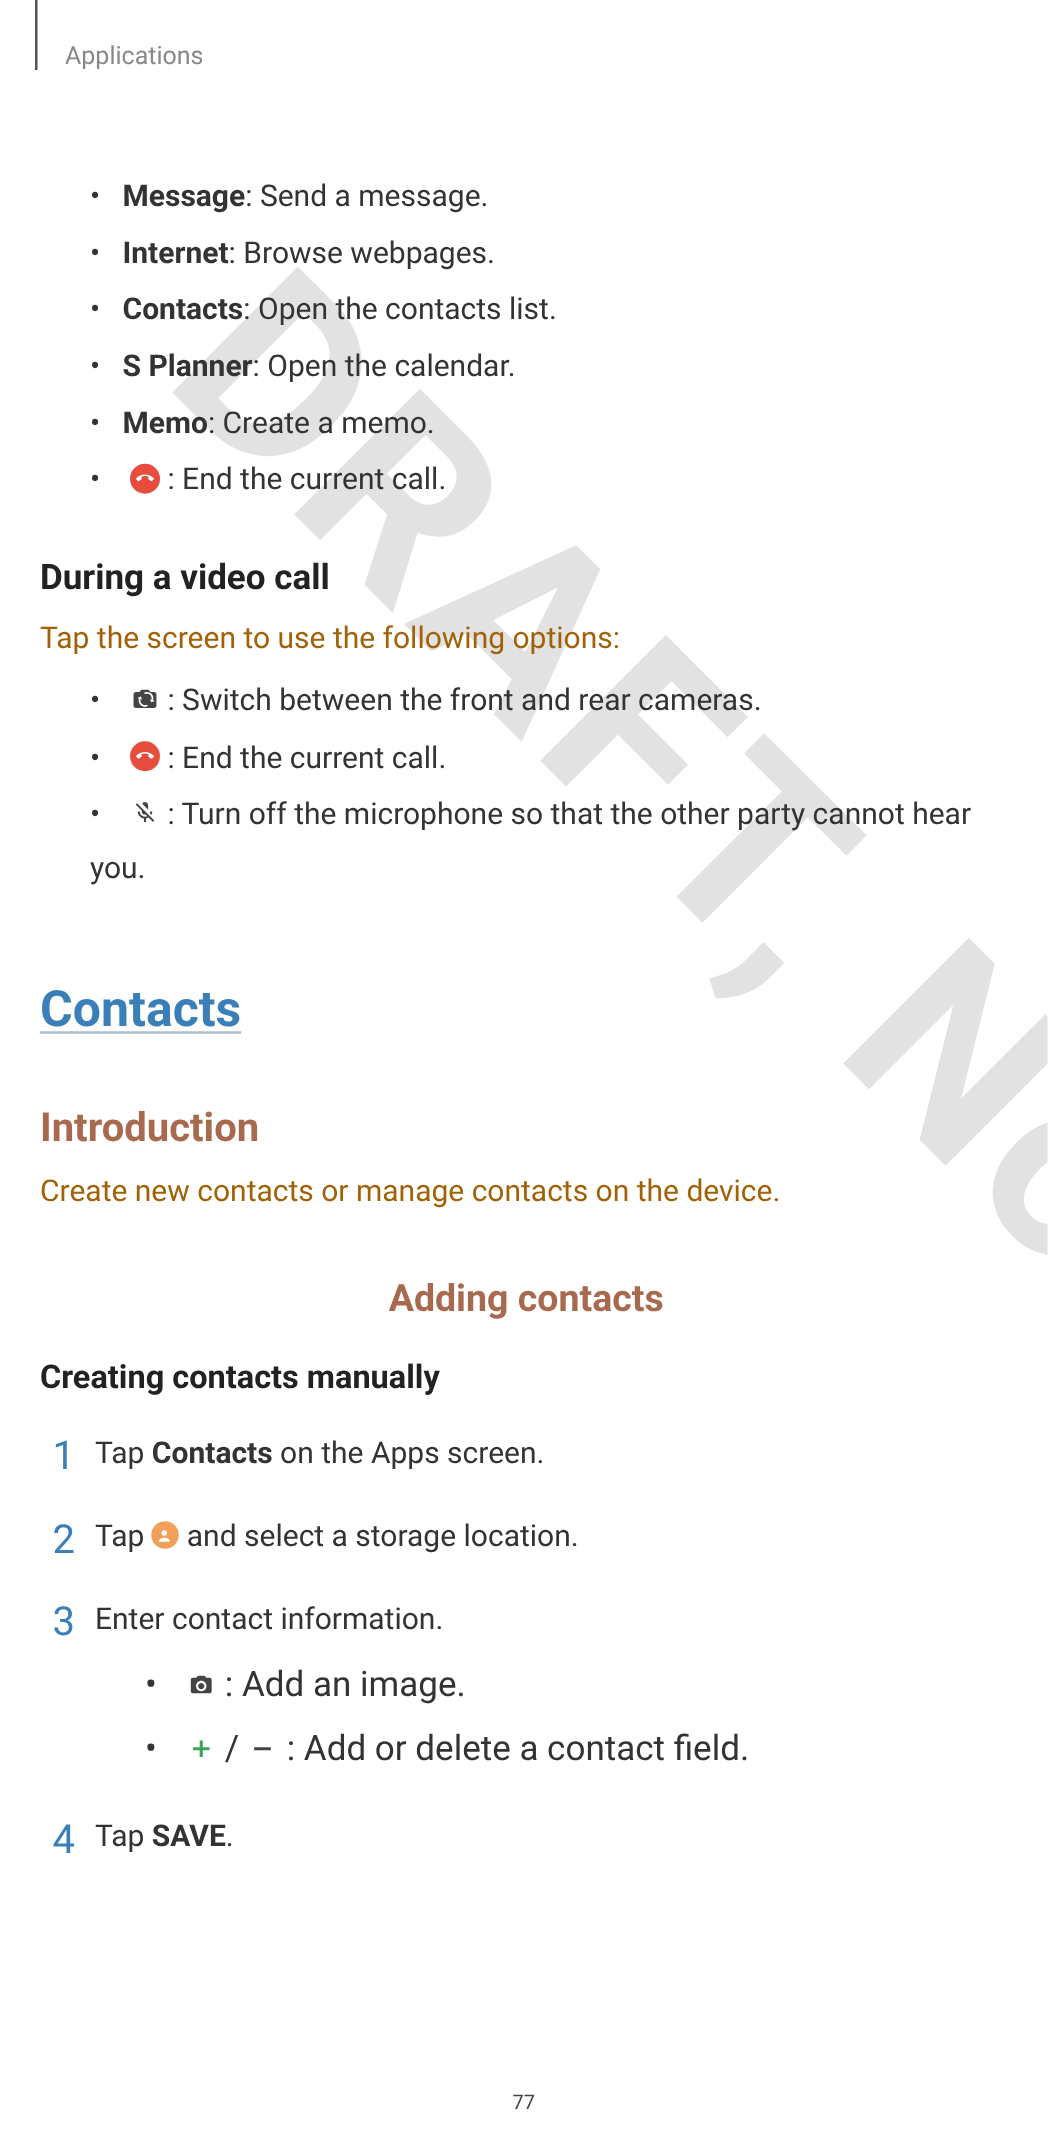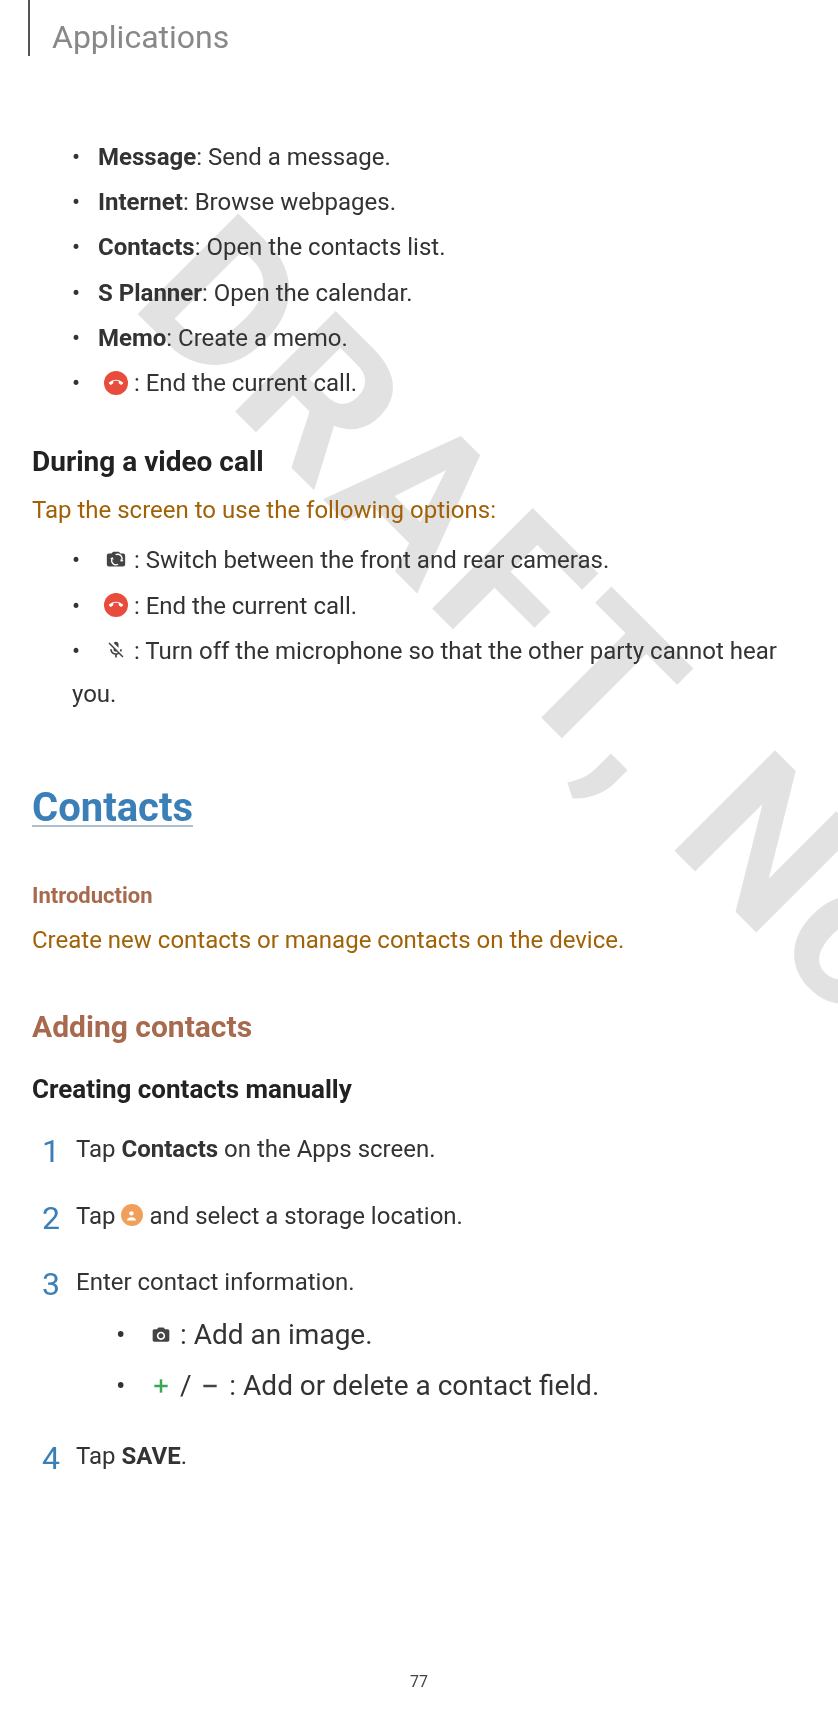--- a/index.html
+++ b/index.html
@@ -27,48 +27,49 @@
     }
     .content { position: relative; z-index: 2; padding: 0 28px; }
     .header-bar {
       border-left: 2px solid #555;
       padding-left: 22px;
       margin-bottom: 80px;
       height: 56px;
       display: flex;
       align-items: flex-end;
     }
-    .header-title { font-size: 32px; color: #888; font-weight: 400; }
+    .header-title { font-size: 20px; color: #888; font-weight: 400; }
     .bullet-list { list-style: none; padding-left: 44px; }
     .bullet-list li { font-size: 24px; color: #333; line-height: 1.8; margin-bottom: 2px; }
     .bullet-list li::before { content: "•"; display: inline-block; width: 26px; color: #333; }
     .bold { font-weight: 700; }
     .section-h3 { font-size: 28px; font-weight: 700; color: #222; margin: 40px 0 14px 4px; }
     .body-p { font-size: 24px; color: #a16207; margin: 0 0 10px 4px; line-height: 1.55; }
     .title-blue {
       font-size: 40px;
       font-weight: 700;
       color: #3a7fb8;
       margin: 68px 0 52px 4px;
       text-decoration: underline;
       text-decoration-color: rgba(120,150,175,0.6);
       text-decoration-thickness: 2px;
       text-underline-offset: 4px;
     }
     .title-brown {
-      font-size: 22px;
+      font-size: 32px;
       font-weight: 700;
       color: #a86a4e;
       margin: 0 0 14px 4px;
     }
     .title-brown2 {
       font-size: 30px;
       font-weight: 700;
       color: #a86a4e;
       margin: 50px 0 30px 4px;
+      text-align: center;
     }
     .h4-black { font-size: 26px; font-weight: 700; color: #222; margin: 0 0 26px 4px; }
     .numbered { list-style: none; padding-left: 14px; }
     .numbered li { font-size: 24px; color: #333; line-height: 1.6; margin-bottom: 28px; position: relative; padding-left: 34px; }
     .numbered li .num { position: absolute; left: 0; top: -4px; font-size: 32px; font-weight: 400; color: #3a7fb8; }
     .sub-bullets { list-style: none; padding-left: 40px; margin-top: 12px; }
     .sub-bullets li { font-size: 28px; margin-bottom: 6px; padding-left: 0; }
     .sub-bullets li::before { content: "•"; display: inline-block; width: 26px; color: #333; }
     .inline-icon {
       display: inline-flex;

